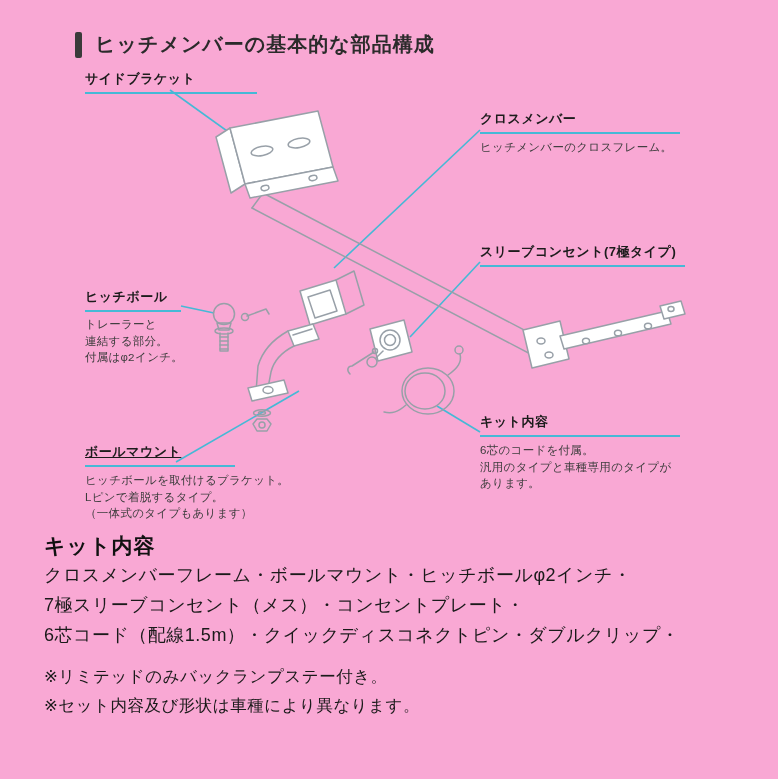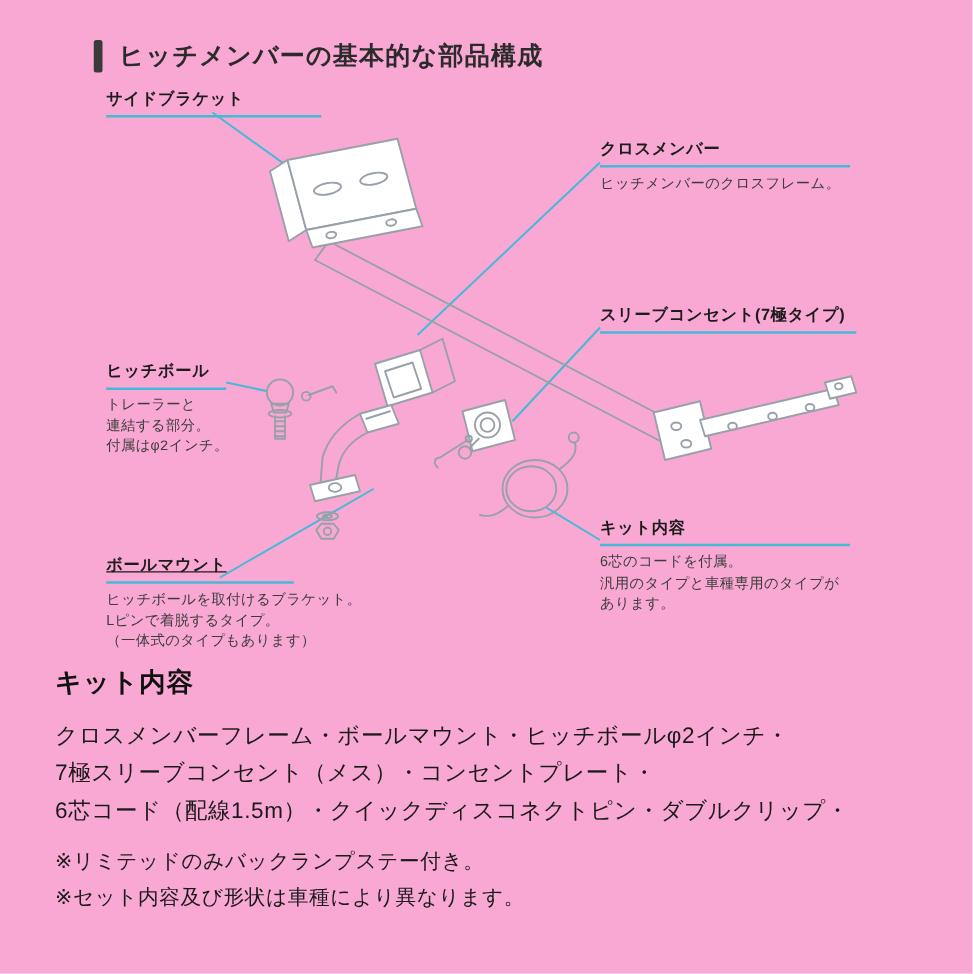--- a/index.html
+++ b/index.html
@@ -14,21 +14,21 @@
   .page-title { font-size:20px; font-weight:bold; color:#2b2b2b; letter-spacing:1px; }
 
   .callout { position:absolute; z-index:2; }
   .callout-label { font-size:13px; font-weight:bold; color:#1c1c1c; padding-bottom:4px;
                    border-bottom:2px solid #45b9d6; letter-spacing:0.5px; }
   .callout-desc { margin-top:5px; font-size:11.5px; line-height:1.45; color:#3c3c3c;
                   white-space:pre-line; letter-spacing:0.3px; width:230px; }
 
   .kit { position:absolute; left:44px; top:532px; z-index:2; width:700px; }
   .kit-heading { font-size:21px; font-weight:bold; color:#111; letter-spacing:1px; }
-  .kit-lines { margin-top:13px; }
+  .kit-lines { }
   .kit-line { font-size:18px; line-height:30px; color:#1a1a1a; letter-spacing:0.5px; }
   .kit-notes { margin-top:12px; }
   .kit-note { font-size:16.5px; line-height:29px; color:#1a1a1a; letter-spacing:0.5px; }
 
   svg .gray { stroke:#98a0a8; stroke-width:1.5; fill:none; stroke-linejoin:round; stroke-linecap:round; }
   svg .grayfill { stroke:#98a0a8; stroke-width:1.5; fill:#ffffff; stroke-linejoin:round; }
   svg .leader { stroke:#45b9d6; stroke-width:1.6; fill:none; }
 </style>
 </head>
 <body>

